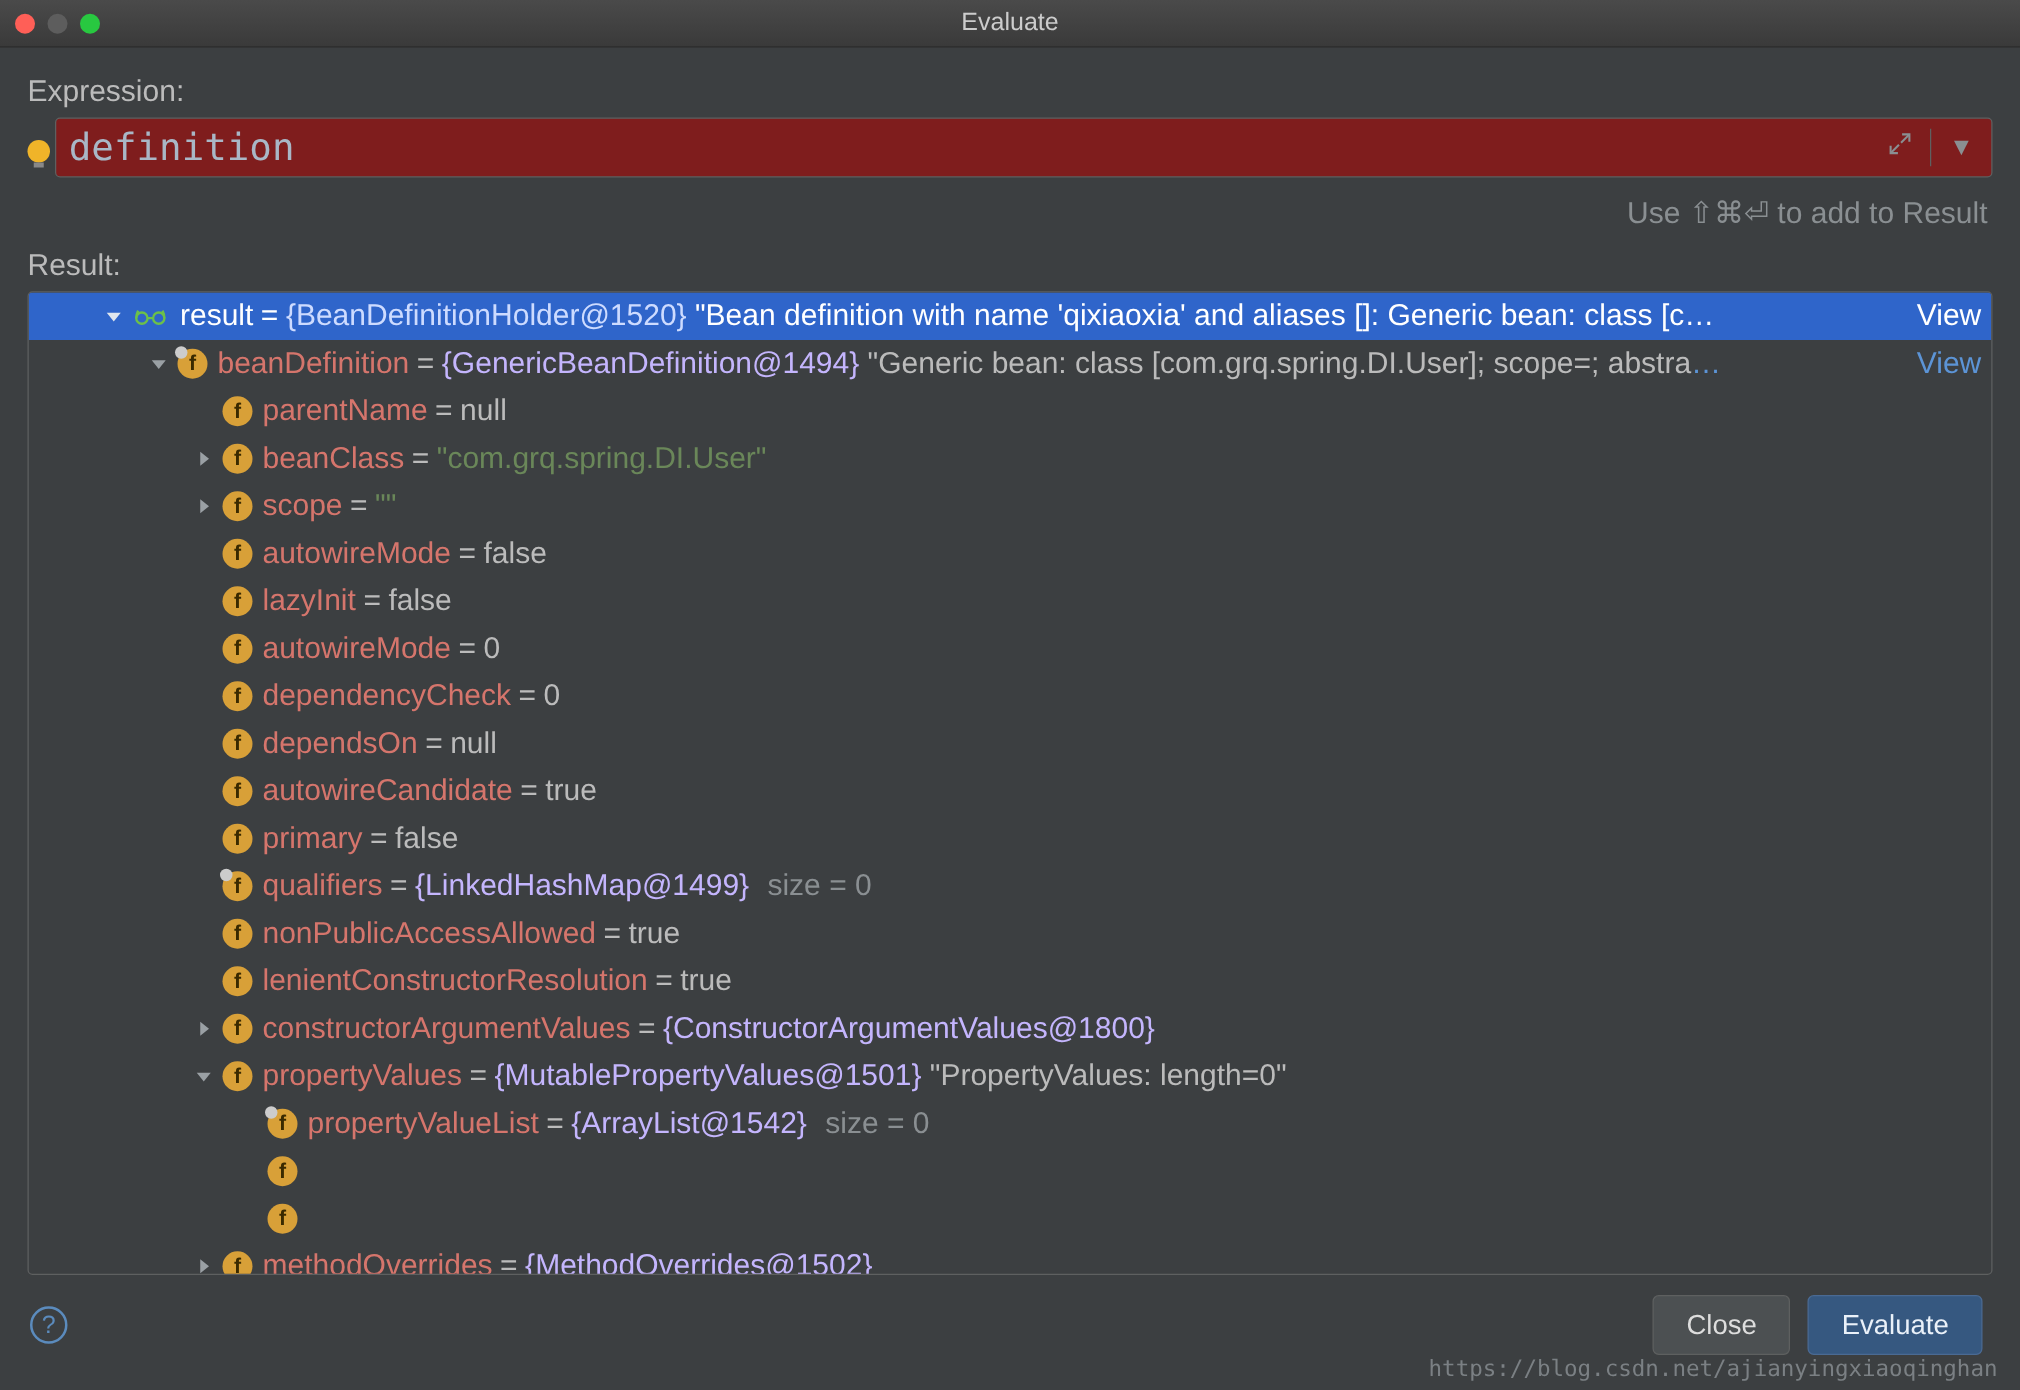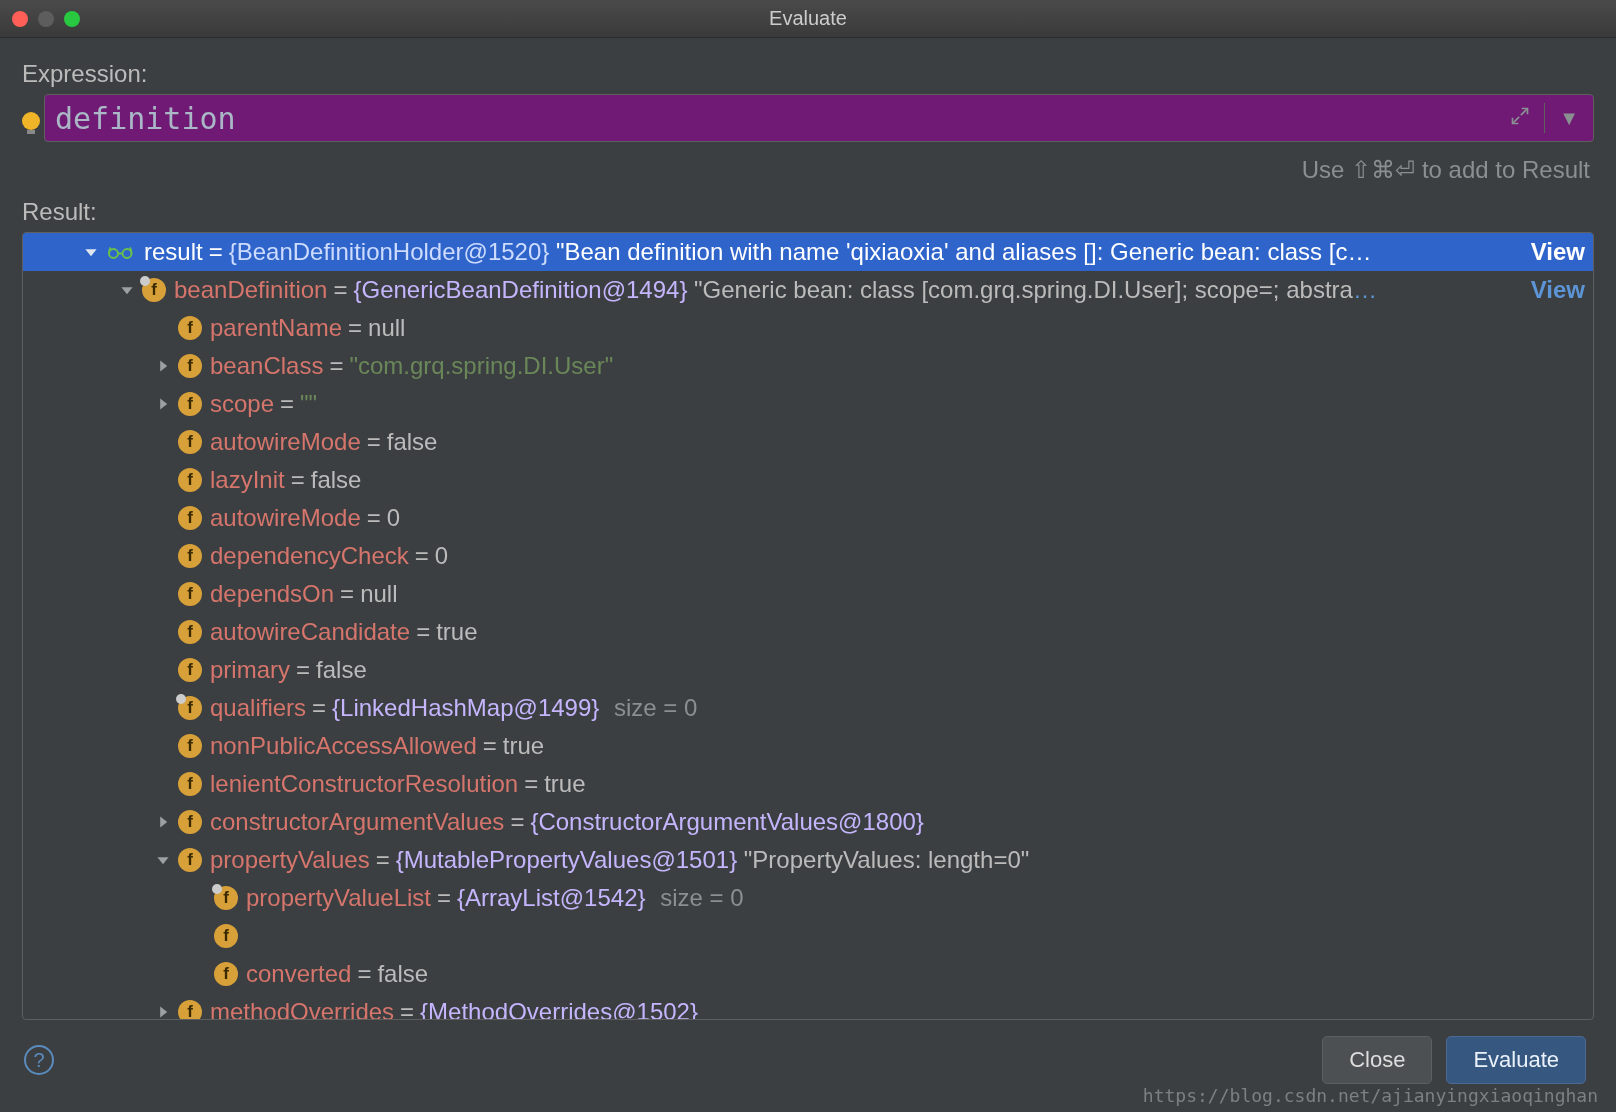--- a/index.html
+++ b/index.html
@@ -29,21 +29,21 @@
 .titlebar-title {
   position: absolute; left: 0; right: 0; text-align: center;
   color: #ccc; font-size: 20px; pointer-events: none;
 }
 .content { padding: 22px 22px 0 22px; display: flex; flex-direction: column; height: calc(100% - 38px); }
 .expr-label { color: #bbbbbb; margin-bottom: 6px; }
 .expr-row { display: flex; align-items: center; gap: 4px; margin-bottom: 6px; }
 .bulb { width: 18px; height: 18px; border-radius: 50%; background: #f0b429; position: relative; margin-top: 6px; flex-shrink: 0; }
 .bulb::after { content: ""; position: absolute; bottom: -4px; left: 5px; width: 8px; height: 4px; background: #888; }
 .expr-input {
-  flex: 1; background: #701a75; border: 1px solid #5e6060; border-radius: 4px;
+  flex: 1; background: #7f1d1d; border: 1px solid #5e6060; border-radius: 4px;
   height: 48px; display: flex; align-items: center;
 }
 .expr-input input {
   flex: 1; background: transparent; border: none; outline: none;
   color: #a9b7c6; font-family: "Menlo","Consolas",monospace; font-size: 30px;
   padding: 0 10px;
 }
 .expr-tools { display: flex; align-items: center; padding-right: 6px; gap: 6px; }
 .expand-icon, .dropdown-icon { color: #8a8f92; font-size: 20px; padding: 4px 8px; cursor: pointer; }
 .expr-tools .divider { width: 1px; height: 30px; background: #5e6060; }
@@ -82,21 +82,21 @@
 .name { color: #d5756c; }
 .row.selected .name { color: #fff; }
 .eq { color: #bbbbbb; margin: 0 6px; }
 .row.selected .eq { color: #fff; }
 .type { color: #c4b5fd; }
 .row.selected .type { color: #cddbff; }
 .val { color: #bbbbbb; }
 .row.selected .val { color: #fff; }
 .val.str { color: #6a8759; }
 .trail { color: #8a8f92; margin-left: 8px; }
-.view-link { color: #5c94d6; margin-left: auto; padding-left: 12px; flex-shrink: 0; font-weight: bold; }
+.view-link { color: #5c94d6; margin-left: auto; padding-left: 12px; flex-shrink: 0; }
 .row.selected .view-link { color: #fff; }
 .ellipsis { color: #5c94d6; }
 .truncated { overflow: hidden; text-overflow: ellipsis; flex: 1; min-width: 0; }
 .footer {
   display: flex; align-items: center; padding: 16px 8px 28px 0; gap: 14px;
 }
 .help { width: 30px; height: 30px; border: 2px solid #5b8bbd; border-radius: 50%; color: #5b8bbd; display: flex; align-items: center; justify-content: center; font-size: 20px; margin-left: 2px; }
 .spacer { flex: 1; }
 .btn {
   padding: 10px 26px; border-radius: 5px; font-size: 22px; cursor: pointer;
@@ -285,21 +285,20 @@
         </div>
         <div class="row">
           <span class="indent" style="width: 120px;"></span>
           <span class="disclose none"></span>
           <span class="badge obj">f</span>
         </div>
         <div class="row">
           <span class="indent" style="width: 120px;"></span>
           <span class="disclose none"></span>
           <span class="badge obj">f</span>
-          <span class="truncated"><span class="name">converted</span><span class="eq">=</span><span class="val">false</span></span>
         </div>
         <div class="row">
           <span class="indent" style="width: 84px;"></span>
           <span class="disclose ">
             <svg viewBox="0 0 10 10">
               <path d="M3 1 L8 5 L3 9 Z" fill="currentColor"></path>
             </svg>
           </span>
           <span class="badge obj">f</span>
           <span class="truncated"><span class="name">methodOverrides</span><span class="eq">=</span><span class="type">{MethodOverrides@1502}</span></span>

